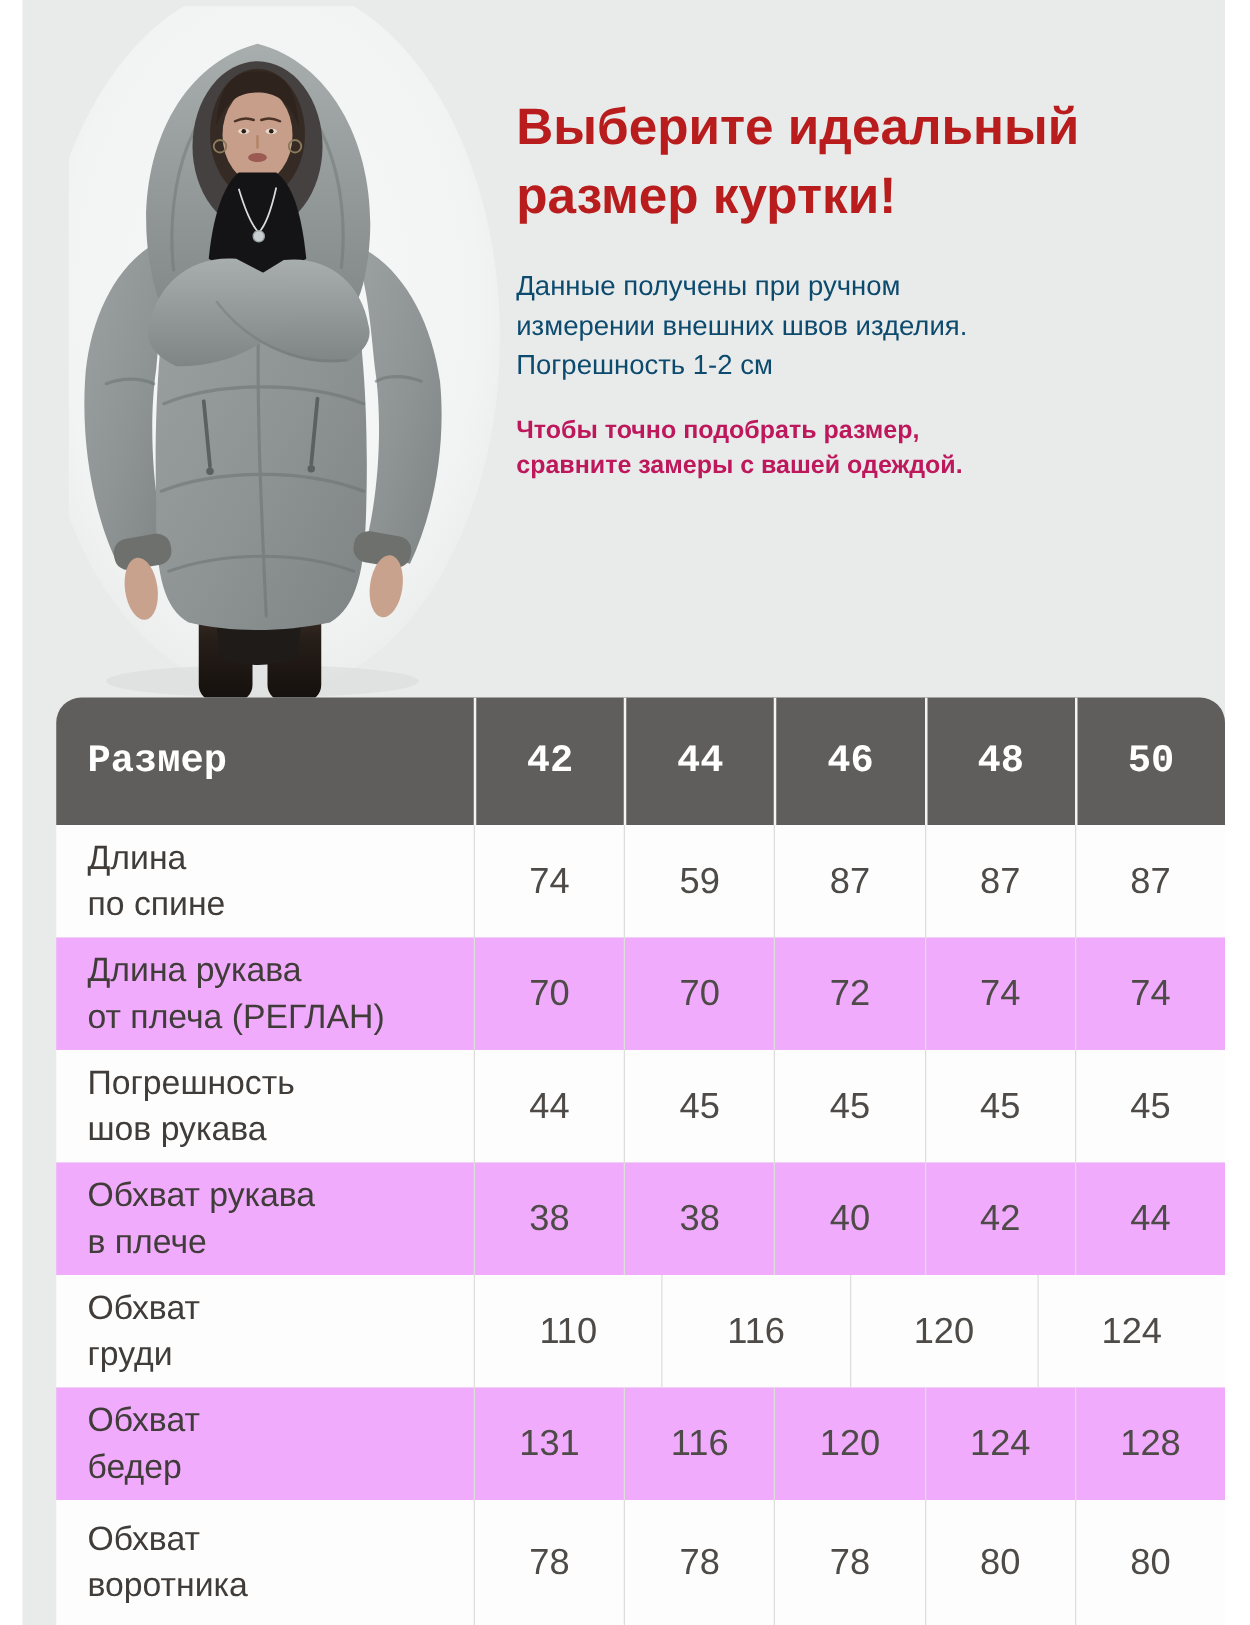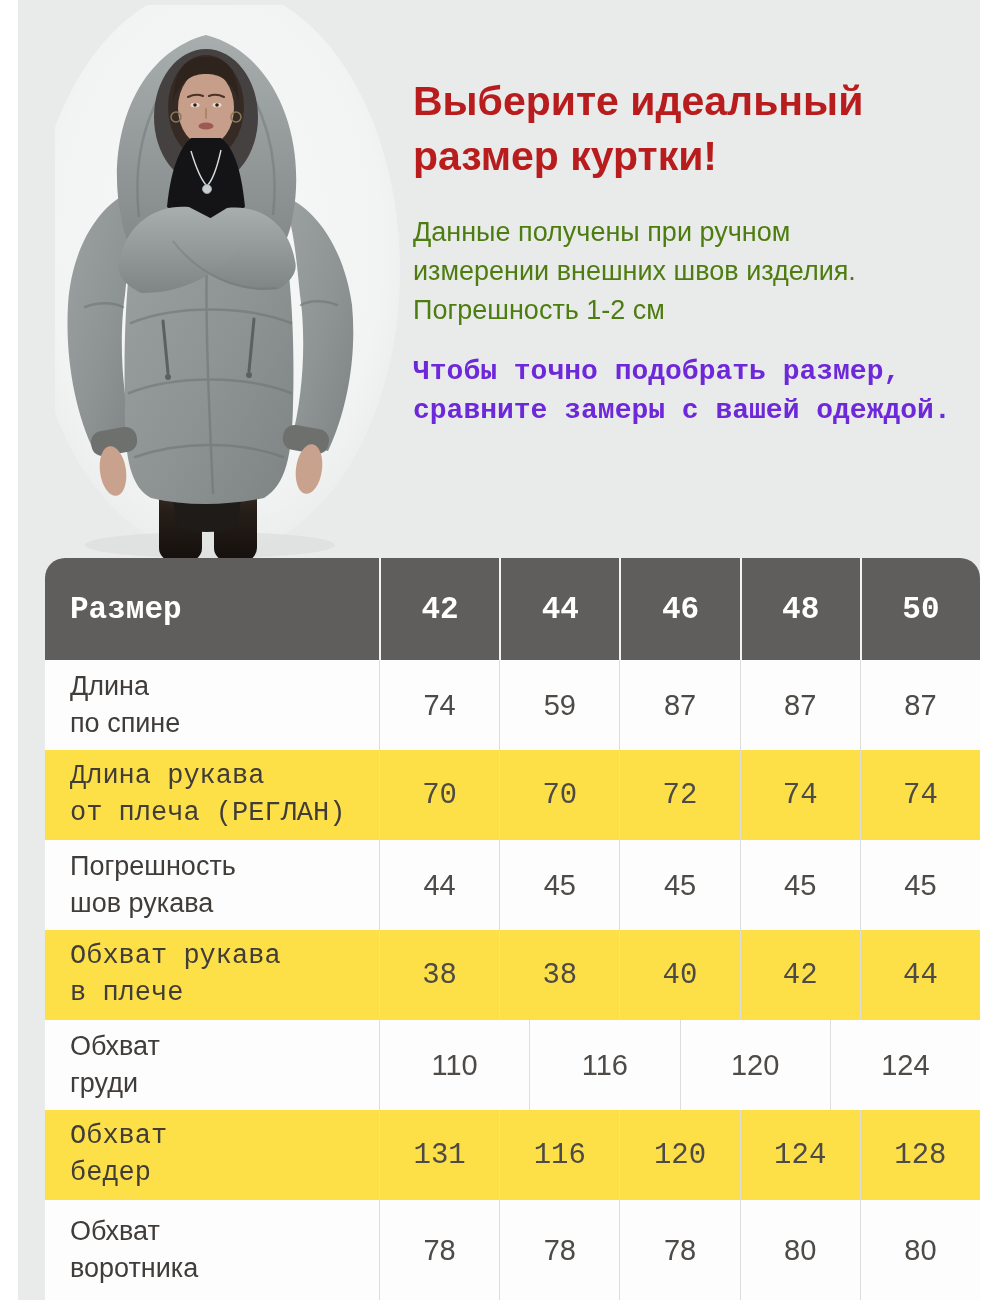--- a/index.html
+++ b/index.html
@@ -14,43 +14,43 @@
   
   .hero{position:absolute;left:37px;top:5px;width:350px;height:553px;}
   .hero svg{display:block;width:100%;height:100%;}
   
   .intro{position:absolute;left:395px;top:74px;width:560px;}
   .title{
     margin:0;font-size:41px;font-weight:bold;color:#b91c1c;
     line-height:1.33;white-space:pre-line;letter-spacing:0;
   }
   .desc{
-    margin:30px 0 0 0;font-size:27px;color:#4d7c0f;
+    margin:30px 0 0 0;font-size:22px;color:#0c4a6e;
     line-height:1.44;white-space:pre-line;
   }
   .note{
-    margin:22px 0 0 0;font-size:28px;font-weight:bold;color:#6d28d9;
-    line-height:1.42;white-space:pre-line;font-family:Liberation Mono, monospace;
+    margin:22px 0 0 0;font-size:20px;font-weight:bold;color:#be185d;
+    line-height:1.42;white-space:pre-line;
   }
   
   .size-table{position:absolute;left:27px;top:558px;width:935px;}
   .thead{
     display:flex;height:102px;background:#605e5d;color:#ffffff;
     border-radius:20px 20px 0 0;overflow:hidden;font-family:Liberation Mono, monospace;
   }
   .th-label{
     width:334px;box-sizing:border-box;padding-left:25px;
     display:flex;align-items:center;font-size:31px;font-weight:bold;
   }
   .th-size{
     flex:1 1 0;display:flex;align-items:center;justify-content:center;
     font-size:31px;font-weight:bold;border-left:2px solid #f5f4f3;
   }
   .trow{display:flex;height:90px;background:#fdfdfd;}
-  .trow.alt{background:#fde047;font-family:Liberation Mono, monospace;}
+  .trow.alt{background:#f0abfc;}
   .trow.last{height:100px;}
   .cell-label{
     width:334px;box-sizing:border-box;padding-left:25px;
     display:flex;align-items:center;font-size:27px;color:#403c39;
     line-height:1.38;white-space:pre-line;
   }
   .cell-value{
     flex:1 1 0;display:flex;align-items:center;justify-content:center;
     font-size:29px;color:#4d4a47;border-left:1px solid #dddddc;
   }

